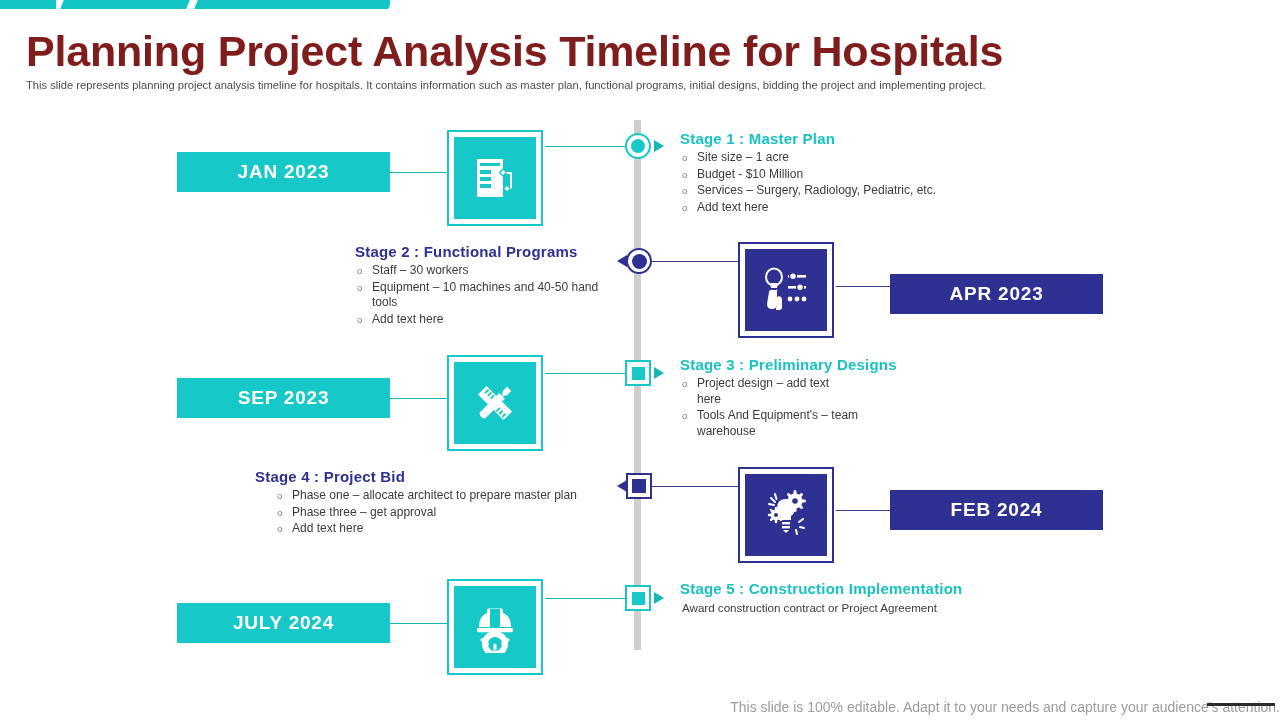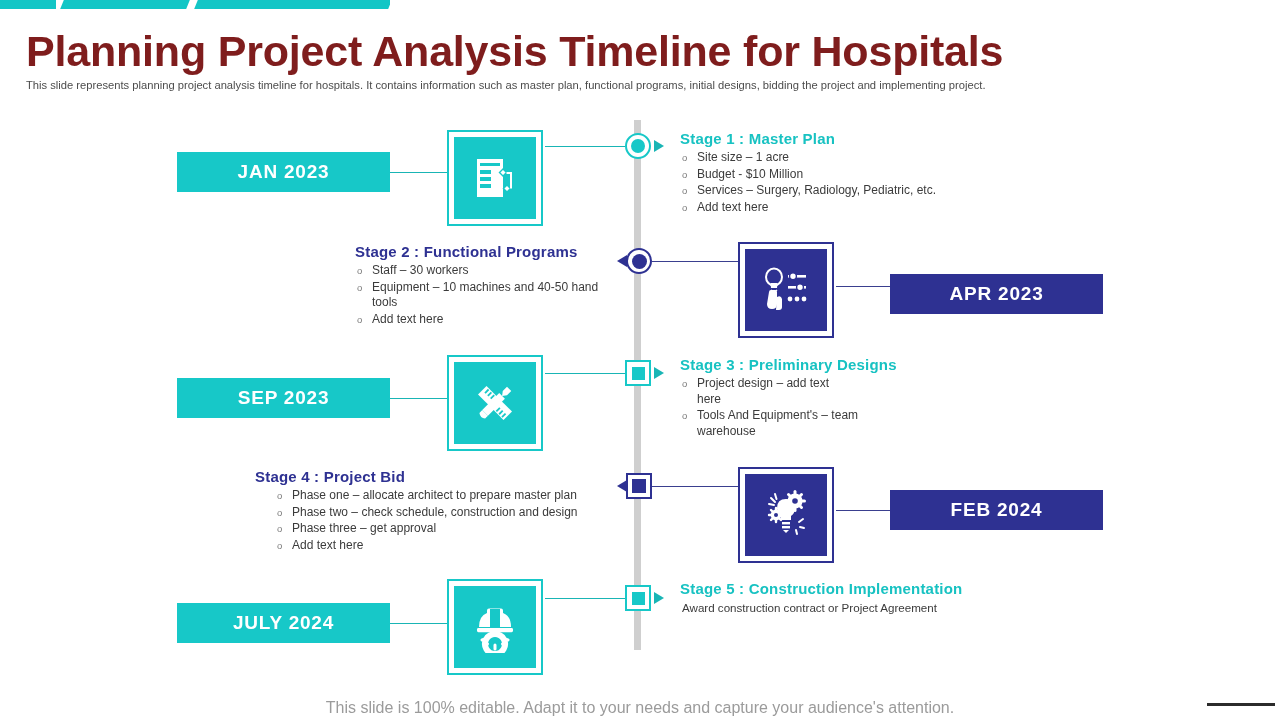--- a/index.html
+++ b/index.html
@@ -80,22 +80,22 @@
     line-height: 15.5px; padding-left: 17px; margin-bottom: 1px;
   }
   .stage li::before {
     content: "o"; position: absolute; left: 2px; top: 0;
     font-size: 9.5px; color: #7a7a7a; line-height: 16px;
   }
   .stage p.plain { font-size: 11.6px; color: #3b3b3b; line-height: 15.5px; padding-left: 2px; }
 
   
   .footer {
-    position: absolute; left: 0; right: 0; top: 699px; text-align: center;
-    font-size: 16px; color: #9b9b9b;
+    position: absolute; left: 0; right: 0; top: 699px; text-align: right;
+    font-size: 14px; color: #9b9b9b;
   }
   .corner-line { position: absolute; right: 5px; bottom: 14px; width: 68px; height: 3px; background: #2b2b2b; }
 </style>
 </head>
 <body>
 
 <div id="slide">
 
   <div class="topbar">
     <div class="seg s1"></div>
@@ -212,21 +212,20 @@
     <ul>
       <li style="width:160px;">Project design – add text here</li>
       <li style="width:180px;">Tools And Equipment's – team warehouse</li>
     </ul>
   </div>
 
   <div class="stage navy" style="left:255px; top:468px; width:370px;">
     <h3>Stage 4 : Project Bid</h3>
     <ul style="padding-left:20px;">
       <li>Phase one – allocate architect to prepare  master plan</li>
-      <li>Phase two – check schedule, construction and design</li>
       <li>Phase three – get approval</li>
       <li>Add text here</li>
     </ul>
   </div>
 
   <div class="arrow left-navy" style="left:617px; top:480px;"></div>
   <div class="marker square-navy" style="left:626px; top:473px;">
       <i></i>
     </div>
   <div class="conn navy" style="left:652px; top:486px; width:86px;"></div>

